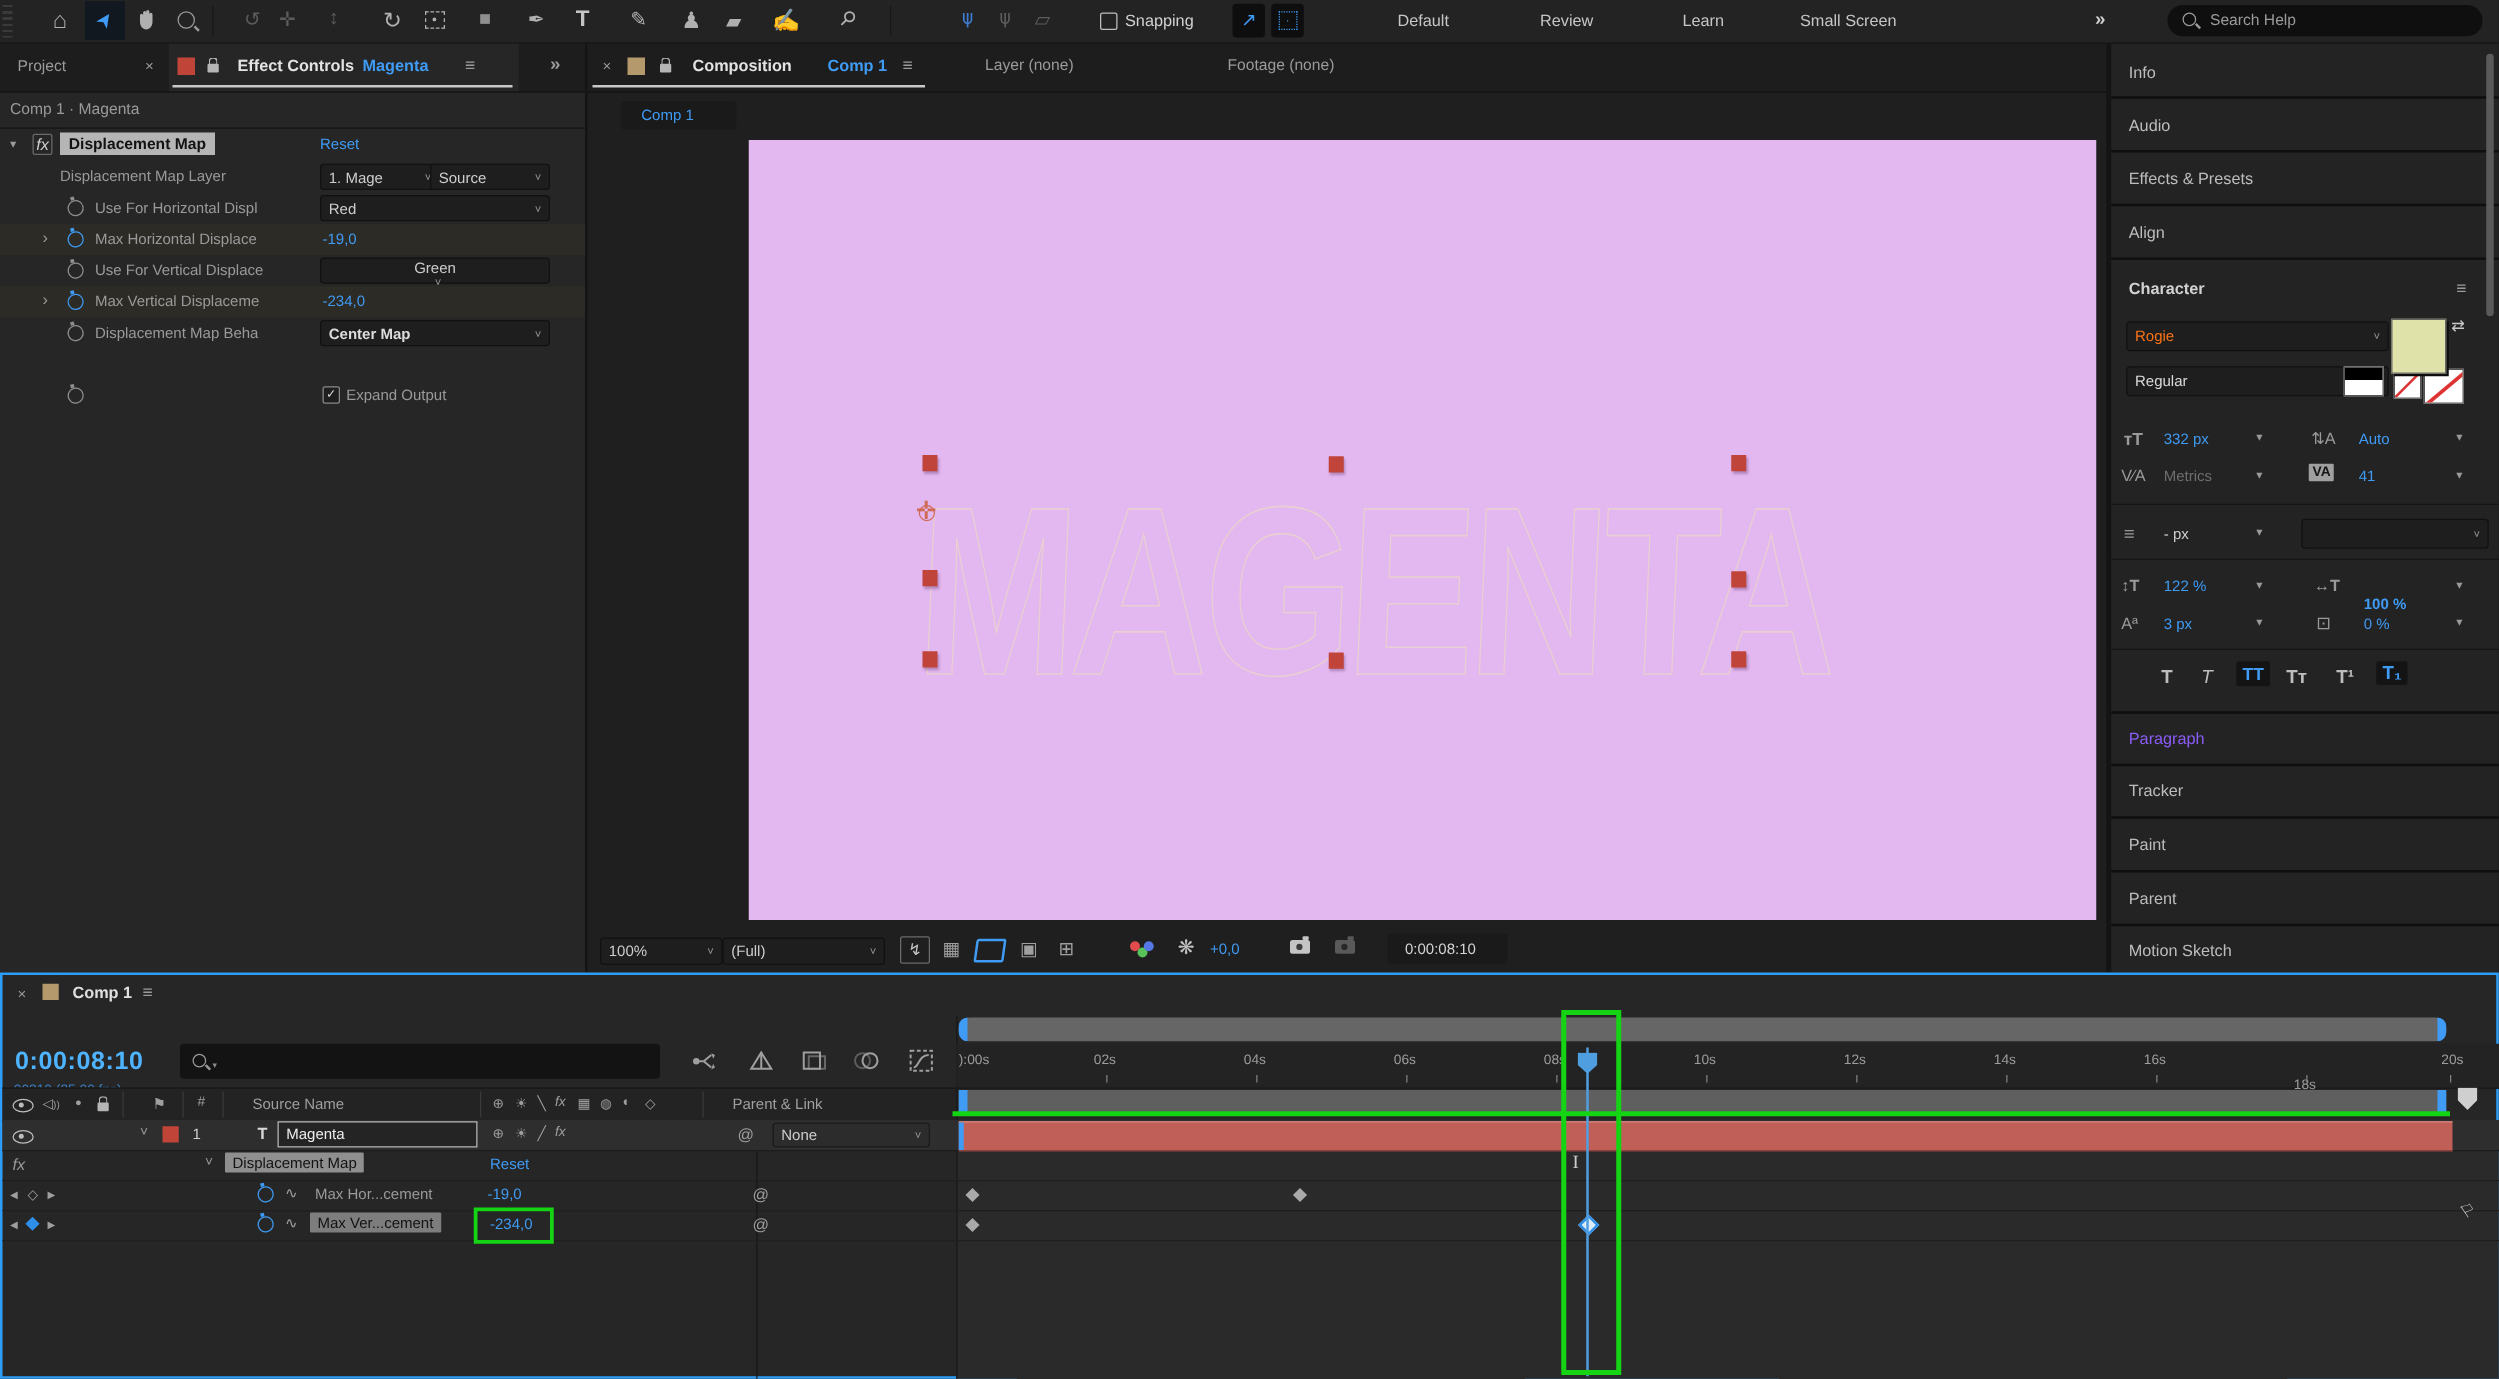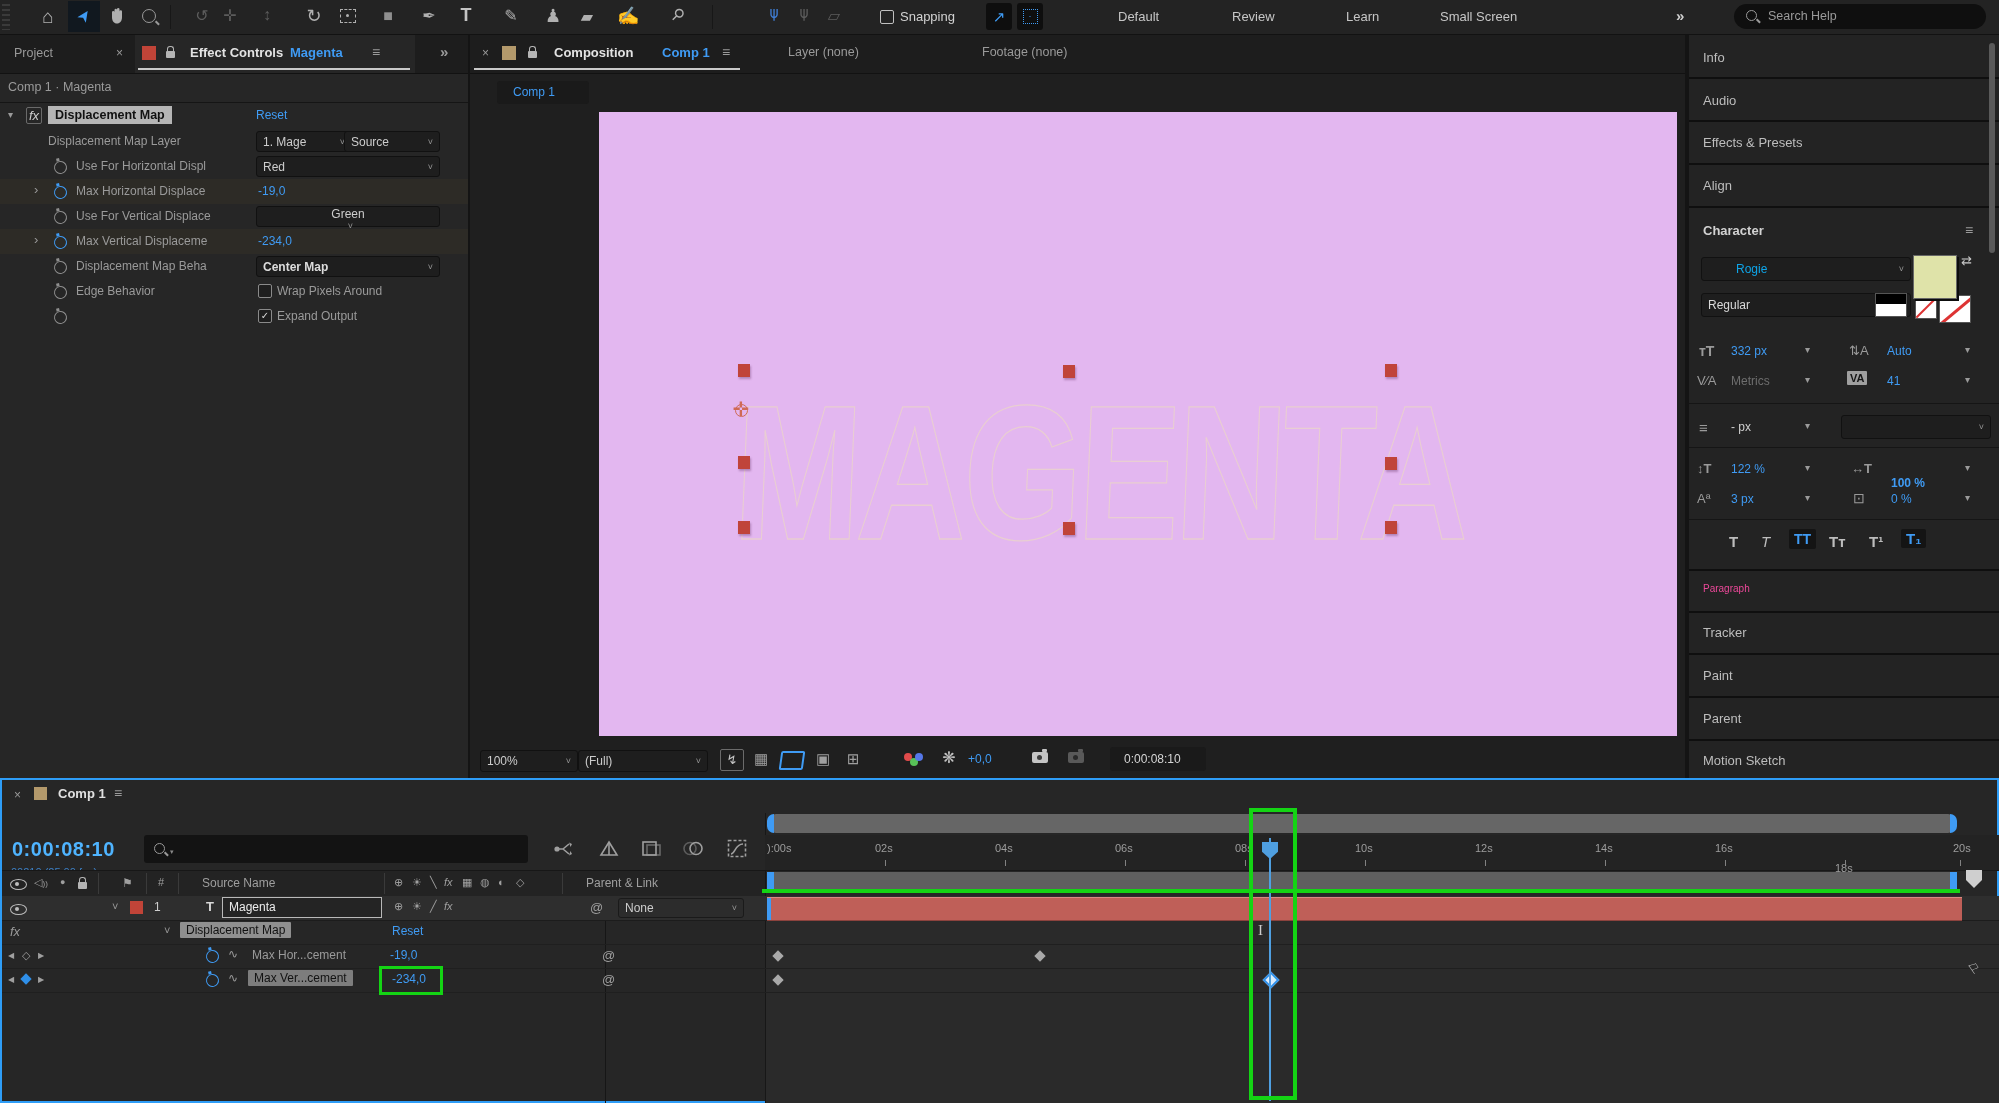--- a/index.html
+++ b/index.html
@@ -169,26 +169,20 @@
 
   <div class="a" style="left:0;top:219px;width:468px;height:25px;">
     <span class="a sw" style="left:54px;top:6px;"></span>
     <span class="a txt dim" style="left:76px;top:5px;">Displacement Map Beha</span>
     <span class="a dd" style="left:256px;top:2px;width:170px;">
       <span style="font-weight:bold;color:#dcdcdc;">Center Map</span>
         <span class="car">˅</span>
       </span>
   </div>
 
-  <div class="a" style="left:0;top:244px;width:468px;height:25px;">
-    <span class="a sw" style="left:54px;top:6px;"></span>
-    <span class="a txt dim" style="left:76px;top:5px;">Edge Behavior</span>
-    <span class="a cb" style="left:258px;top:5px;"></span>
-    <span class="a txt dim" style="left:277px;top:5px;">Wrap Pixels Around</span>
-  </div>
 
   <div class="a" style="left:0;top:269px;width:468px;height:25px;">
     <span class="a sw" style="left:54px;top:6px;"></span>
     <span class="a cb" style="left:258px;top:5px;">✓</span>
     <span class="a txt dim" style="left:277px;top:5px;">Expand Output</span>
   </div>
 </div>
 
 <div class="a" style="left:470px;top:35px;width:1215px;height:743px;background:#1f1f1f;">
   <div class="a tabbar" style="left:0;top:0;width:1215px;height:38px;background:#1d1d1d;"></div>
@@ -264,21 +258,21 @@
   <div class="a hline" style="left:0;top:85px;width:310px;background:#0f0f0f;height:2px;"></div>
   <div class="a txt" style="left:14px;top:100px;font-size:13px;color:#bdbdbd;">Effects &amp; Presets</div>
   <div class="a hline" style="left:0;top:128px;width:310px;background:#0f0f0f;height:2px;"></div>
   <div class="a txt" style="left:14px;top:143px;font-size:13px;color:#bdbdbd;">Align</div>
   <div class="a hline" style="left:0;top:171px;width:310px;background:#0f0f0f;height:2px;"></div>
 
   <div class="a txt" style="left:14px;top:188px;font-size:13px;color:#d2d2d2;font-weight:bold;">Character</div>
   <div class="a txt dim" style="left:276px;top:187px;font-size:14px;">≡</div>
 
   <div class="a dd" style="left:12px;top:222px;width:196px;height:22px;">
-    <span style="color:#0ea5e9;margin-left:28px;">Rogie</span>
+    <span style="color:#f97316;">Rogie</span>
       <span class="car">˅</span>
     </div>
   <div class="a dd" style="left:12px;top:258px;width:196px;height:22px;">
     <span style="color:#dadada;">Regular</span>
       <span class="car">˅</span>
     </div>
 
   <div class="a" style="left:222px;top:222px;width:18px;height:18px;">
     <svg width="18" height="18" viewBox="0 0 16 16">
         <path d="M13 1 l2 2 -3.2 3.2 -2-2z M8.6 5.4 l2 2 -6 6 H2.6v-2z" fill="#c9c9c9"></path>
@@ -336,21 +330,21 @@
 
   <div class="a hline" style="left:0;top:484px;width:310px;background:#151515;"></div>
   <div class="a txt" style="left:40px;top:498px;font-size:15px;font-weight:bold;color:#bdbdbd;">T</div>
   <div class="a txt" style="left:72px;top:498px;font-size:15px;font-style:italic;color:#bdbdbd;">T</div>
   <div class="a" style="left:100px;top:494px;background:#141414;color:#3f9bf4;font-size:14px;font-weight:bold;padding:2px 5px;border-radius:2px;">TT</div>
   <div class="a txt" style="left:140px;top:498px;font-size:15px;font-weight:bold;color:#bdbdbd;">Tᴛ</div>
   <div class="a txt" style="left:180px;top:498px;font-size:15px;font-weight:bold;color:#bdbdbd;">T¹</div>
   <div class="a" style="left:212px;top:494px;background:#141414;color:#3f9bf4;font-size:15px;font-weight:bold;padding:1px 5px;border-radius:2px;">T₁</div>
 
   <div class="a hline" style="left:0;top:534px;width:310px;background:#0f0f0f;height:2px;"></div>
-  <div class="a txt" style="left:14px;top:548px;font-size:10px;color:#ec4899;">Paragraph</div>
+  <div class="a txt" style="left:14px;top:548px;font-size:13px;color:#8b5cf6;">Paragraph</div>
   <div class="a hline" style="left:0;top:576px;width:310px;background:#0f0f0f;height:2px;"></div>
   <div class="a txt" style="left:14px;top:590px;font-size:13px;color:#bdbdbd;">Tracker</div>
   <div class="a hline" style="left:0;top:618px;width:310px;background:#0f0f0f;height:2px;"></div>
   <div class="a txt" style="left:14px;top:633px;font-size:13px;color:#bdbdbd;">Paint</div>
   <div class="a hline" style="left:0;top:661px;width:310px;background:#0f0f0f;height:2px;"></div>
   <div class="a txt" style="left:14px;top:676px;font-size:13px;color:#bdbdbd;">Parent</div>
   <div class="a hline" style="left:0;top:704px;width:310px;background:#0f0f0f;height:2px;"></div>
   <div class="a txt" style="left:14px;top:718px;font-size:13px;color:#bdbdbd;">Motion Sketch</div>
   <div class="a" style="left:300px;top:8px;width:6px;height:210px;background:#5a5a5a;border-radius:3px;"></div>
 </div>

